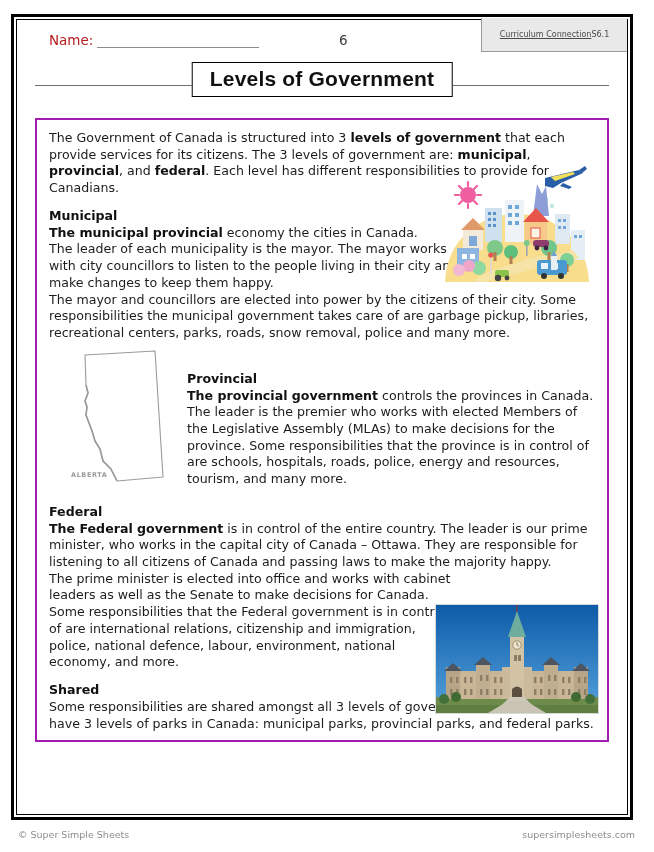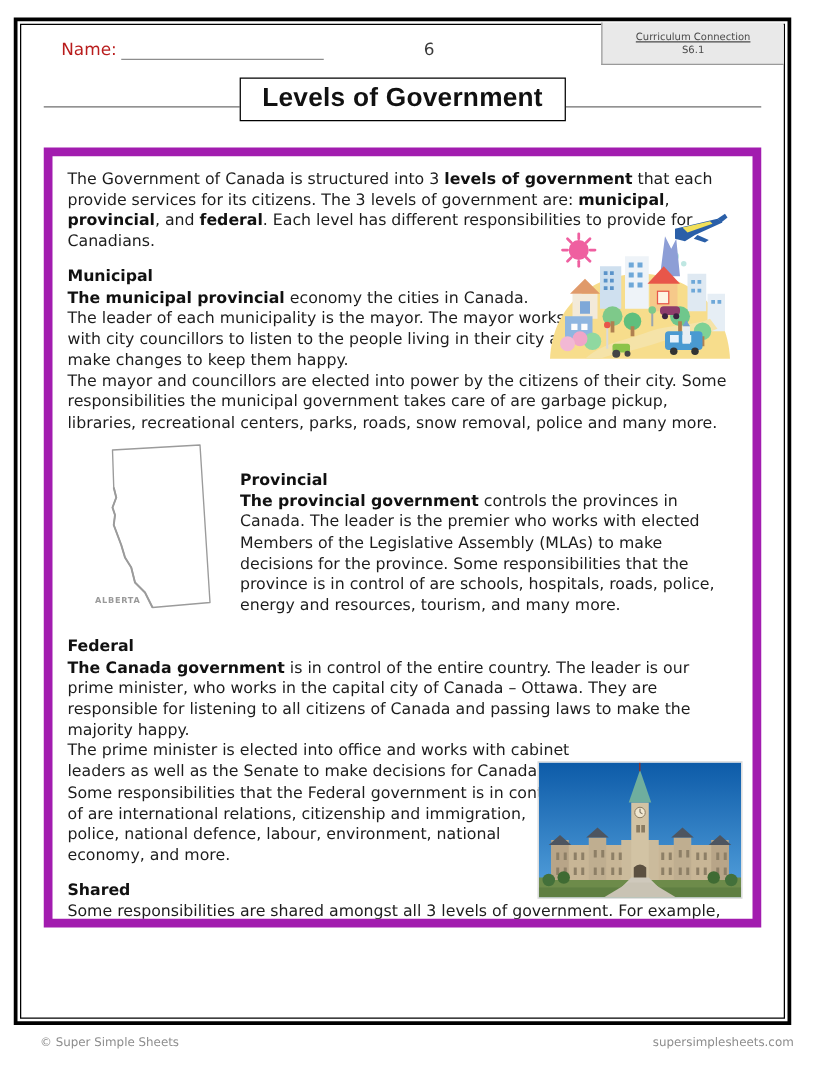--- a/index.html
+++ b/index.html
@@ -77,21 +77,20 @@
     right: -12px;
     top: -2px;
     width: 146px;
     height: 34px;
     background: #e9e9e9;
     border: 1px solid #9a9a9a;
     border-top: none;
     border-right: none;
     box-sizing: border-box;
     display: flex;
-    flex-direction: column;
     align-items: center;
     justify-content: center;
     line-height: 1.25;
   }
   .curriculum-title {
     font-size: 8px;
     color: #4a4a4a;
     text-decoration: underline;
   }
   .curriculum-code {
@@ -124,21 +123,21 @@
     font-family: "Liberation Sans", sans-serif;
     color: #111;
     white-space: nowrap;
     letter-spacing: 0.2px;
   }
 
   
   .content-box {
     position: relative;
     margin: 10px 6px 12px 6px;
-    border: 7px solid #a21caf;
+    border: 2px solid #a21caf;
     box-sizing: border-box;
     height: 624px;
     padding: 10px 12px 0 12px;
     background: #fff;
     overflow: hidden;
   }
   p.body {
     margin: 0;
     font-size: 12.6px;
     line-height: 1.33;
@@ -202,21 +201,21 @@
     top: 484px;
     width: 162px;
     height: 108px;
     border: 1px solid #d8d8d8;
     overflow: hidden;
   }
 
   
   .footer {
     position: absolute;
-    left: 18px;
+    left: 4px;
     right: 11px;
     top: 826px;
     height: 20px;
     font-size: 9.5px;
     color: #8d8d8d;
   }
   .footer-left { position: absolute; left: 14px; top: 3px; }
   .footer-right { position: absolute; right: 8px; top: 3px; }
 </style>
 </head>
@@ -477,21 +476,21 @@
             <path d="M52 108 L72 96 L90 96 L110 108 Z" fill="#c9c3b4"></path>
 
             <circle cx="20" cy="92" r="5" fill="#3f6b33"></circle>
             <circle cx="140" cy="92" r="5" fill="#3f6b33"></circle>
             <circle cx="8" cy="94" r="5" fill="#43703a"></circle>
             <circle cx="154" cy="94" r="5" fill="#43703a"></circle>
           </svg>
         </div>
 
         <p class="sec-head">Federal</p>
-        <p class="body"><b>The Canada government</b><span> is in control of the entire country. The leader is our prime minister, who works in the capital city of Canada – Ottawa. They are responsible for listening to all citizens of Canada and passing laws to make the majority happy.</span></p>
+        <p class="body"><b>The Federal government</b><span> is in control of the entire country. The leader is our prime minister, who works in the capital city of Canada – Ottawa. They are responsible for listening to all citizens of Canada and passing laws to make the majority happy.</span></p>
         <p class="body narrow-fed">The prime minister is elected into office and works with cabinet leaders as well as the Senate to make decisions for Canada. Some responsibilities that the Federal government is in control of are international relations, citizenship and immigration, police, national defence, labour, environment, national economy, and more.</p>
 
         <div class="gap-sm"></div>
 
         <p class="sec-head">Shared</p>
         <p class="body">Some responsibilities are shared amongst all 3 levels of government. For example, we have 3 levels of parks in Canada: municipal parks, provincial parks, and federal parks.</p>
 
       </div>
     </div>
   </div>

